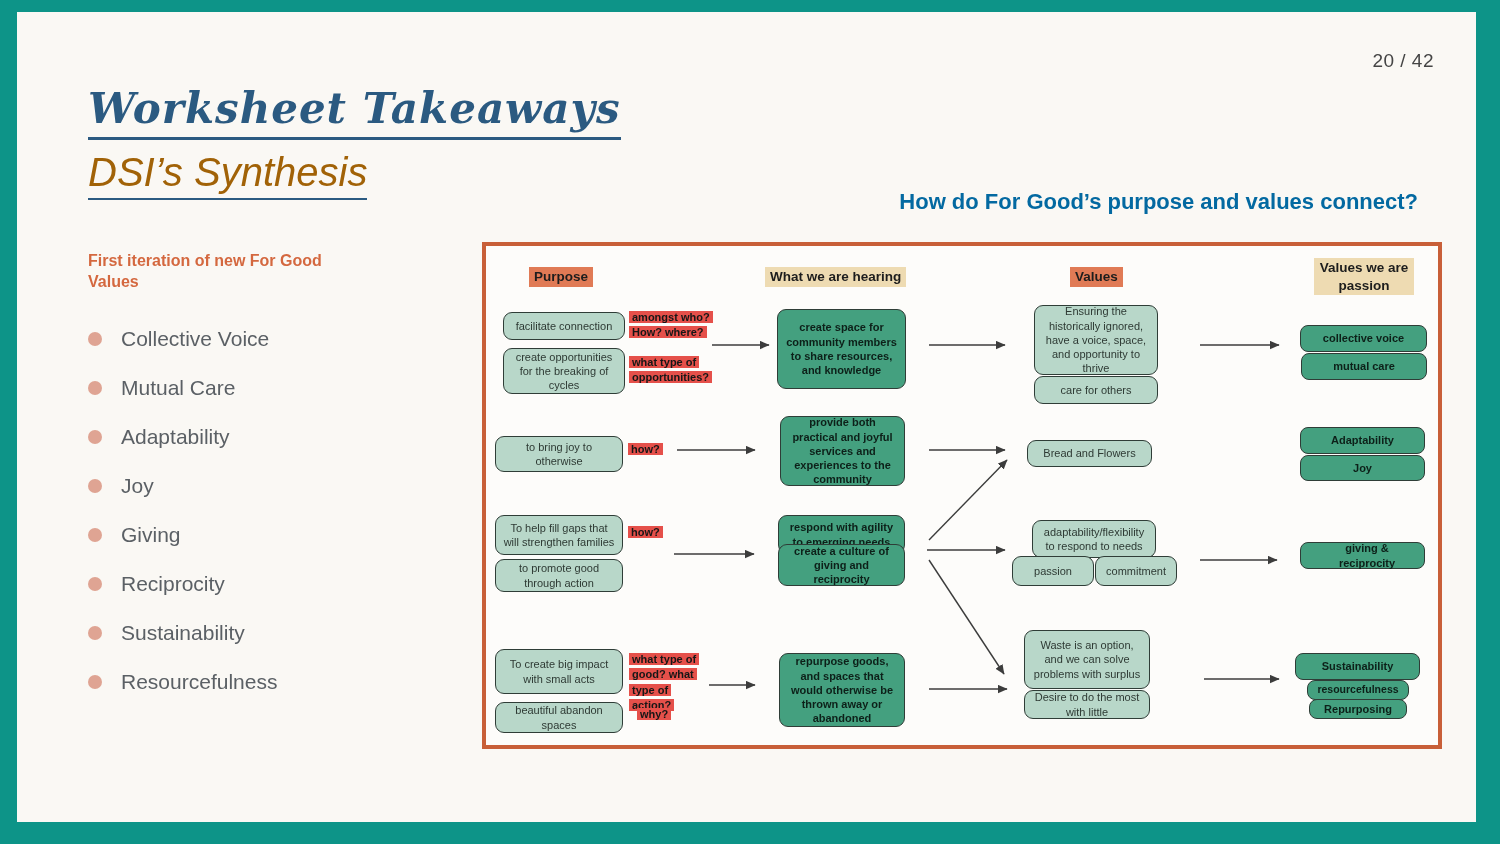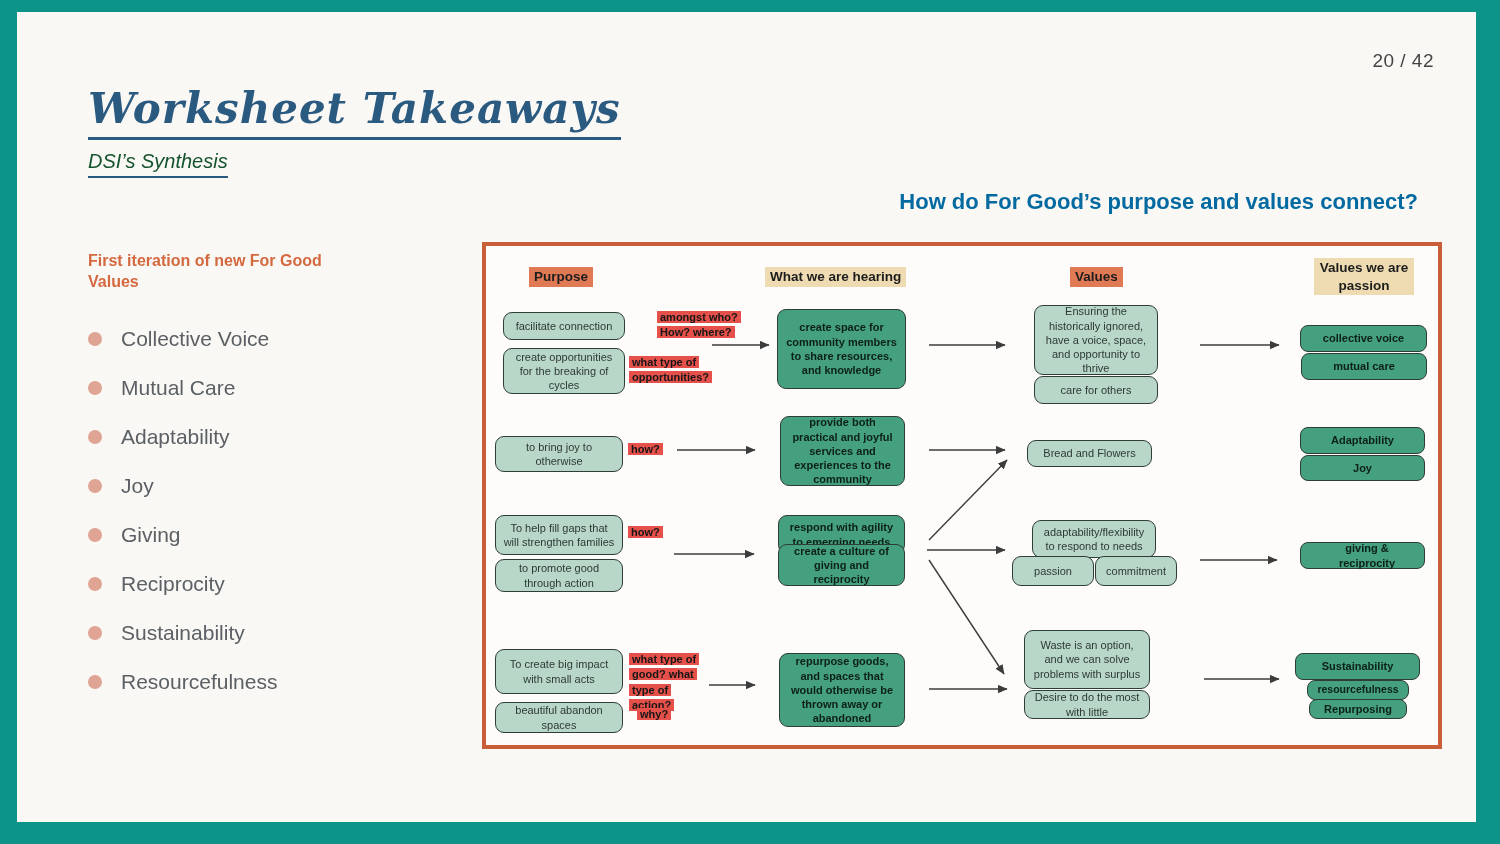--- a/index.html
+++ b/index.html
@@ -22,21 +22,21 @@
 
   .title {
     position:absolute; left:71px; top:72px;
     font-family:"DejaVu Serif",serif; font-style:italic; font-weight:800;
     font-size:42px; color:#2b5a81; letter-spacing:1px;
     border-bottom:3px solid #2b5a81; padding-bottom:4px;
   }
   .subtitle {
     position:absolute; left:71px; top:138px;
     font-style:italic; font-weight:400;
-    font-size:20px; color:#14532d;
+    font-size:40px; color:#a16207;
     border-bottom:2px solid #2b5a81; padding-bottom:3px;
   }
 
   .question {
     position:absolute; top:177px; right:58px;
     font-size:22px; font-weight:700; color:#0369a1;
   }
 
   .left-panel { position:absolute; left:71px; top:238px; width:340px; }
   .left-heading {
@@ -159,21 +159,21 @@
         </g>
       </svg>
 
       <div class="hdr hl-orange" style="left:43px; top:21px;">Purpose</div>
       <div class="hdr hl-cream" style="left:279px; top:21px;">What we are hearing</div>
       <div class="hdr hl-orange" style="left:584px; top:21px;">Values</div>
       <div class="hdr hl-cream wrap" style="left:828px; top:12px; width:100px;">Values we are passion</div>
 
       <div class="node light" style="left:17px; top:66px; width:122px; height:28px;">facilitate connection</div>
       <div class="node light" style="left:17px; top:102px; width:122px; height:46px;">create opportunities for the breaking of cycles</div>
-      <div class="note" style="left:143px; top:64px; width:86px;margin-left:28px;"><span class="mark">amongst who? How? where?</span></div>
+      <div class="note" style="left:143px; top:64px; width:86px;"><span class="mark">amongst who? How? where?</span></div>
       <div class="note" style="left:143px; top:109px; width:82px;"><span class="mark">what type of opportunities?</span></div>
       <div class="node dark" style="left:291px; top:63px; width:129px; height:80px;">create space for community members to share resources, and knowledge</div>
       <div class="node light" style="left:548px; top:59px; width:124px; height:70px;">Ensuring the historically ignored, have a voice, space, and opportunity to thrive</div>
       <div class="node light" style="left:548px; top:130px; width:124px; height:28px;">care for others</div>
       <div class="node pill" style="left:814px; top:79px; width:127px; height:27px;">collective voice</div>
       <div class="node pill" style="left:815px; top:107px; width:126px; height:27px;">mutual care</div>
 
       <div class="node light" style="left:9px; top:190px; width:128px; height:36px;">to bring joy to otherwise</div>
       <div class="note" style="left:142px; top:196px;"><span class="mark">how?</span></div>
       <div class="node dark" style="left:294px; top:170px; width:125px; height:70px;">provide both practical and joyful services and experiences to the community</div>

